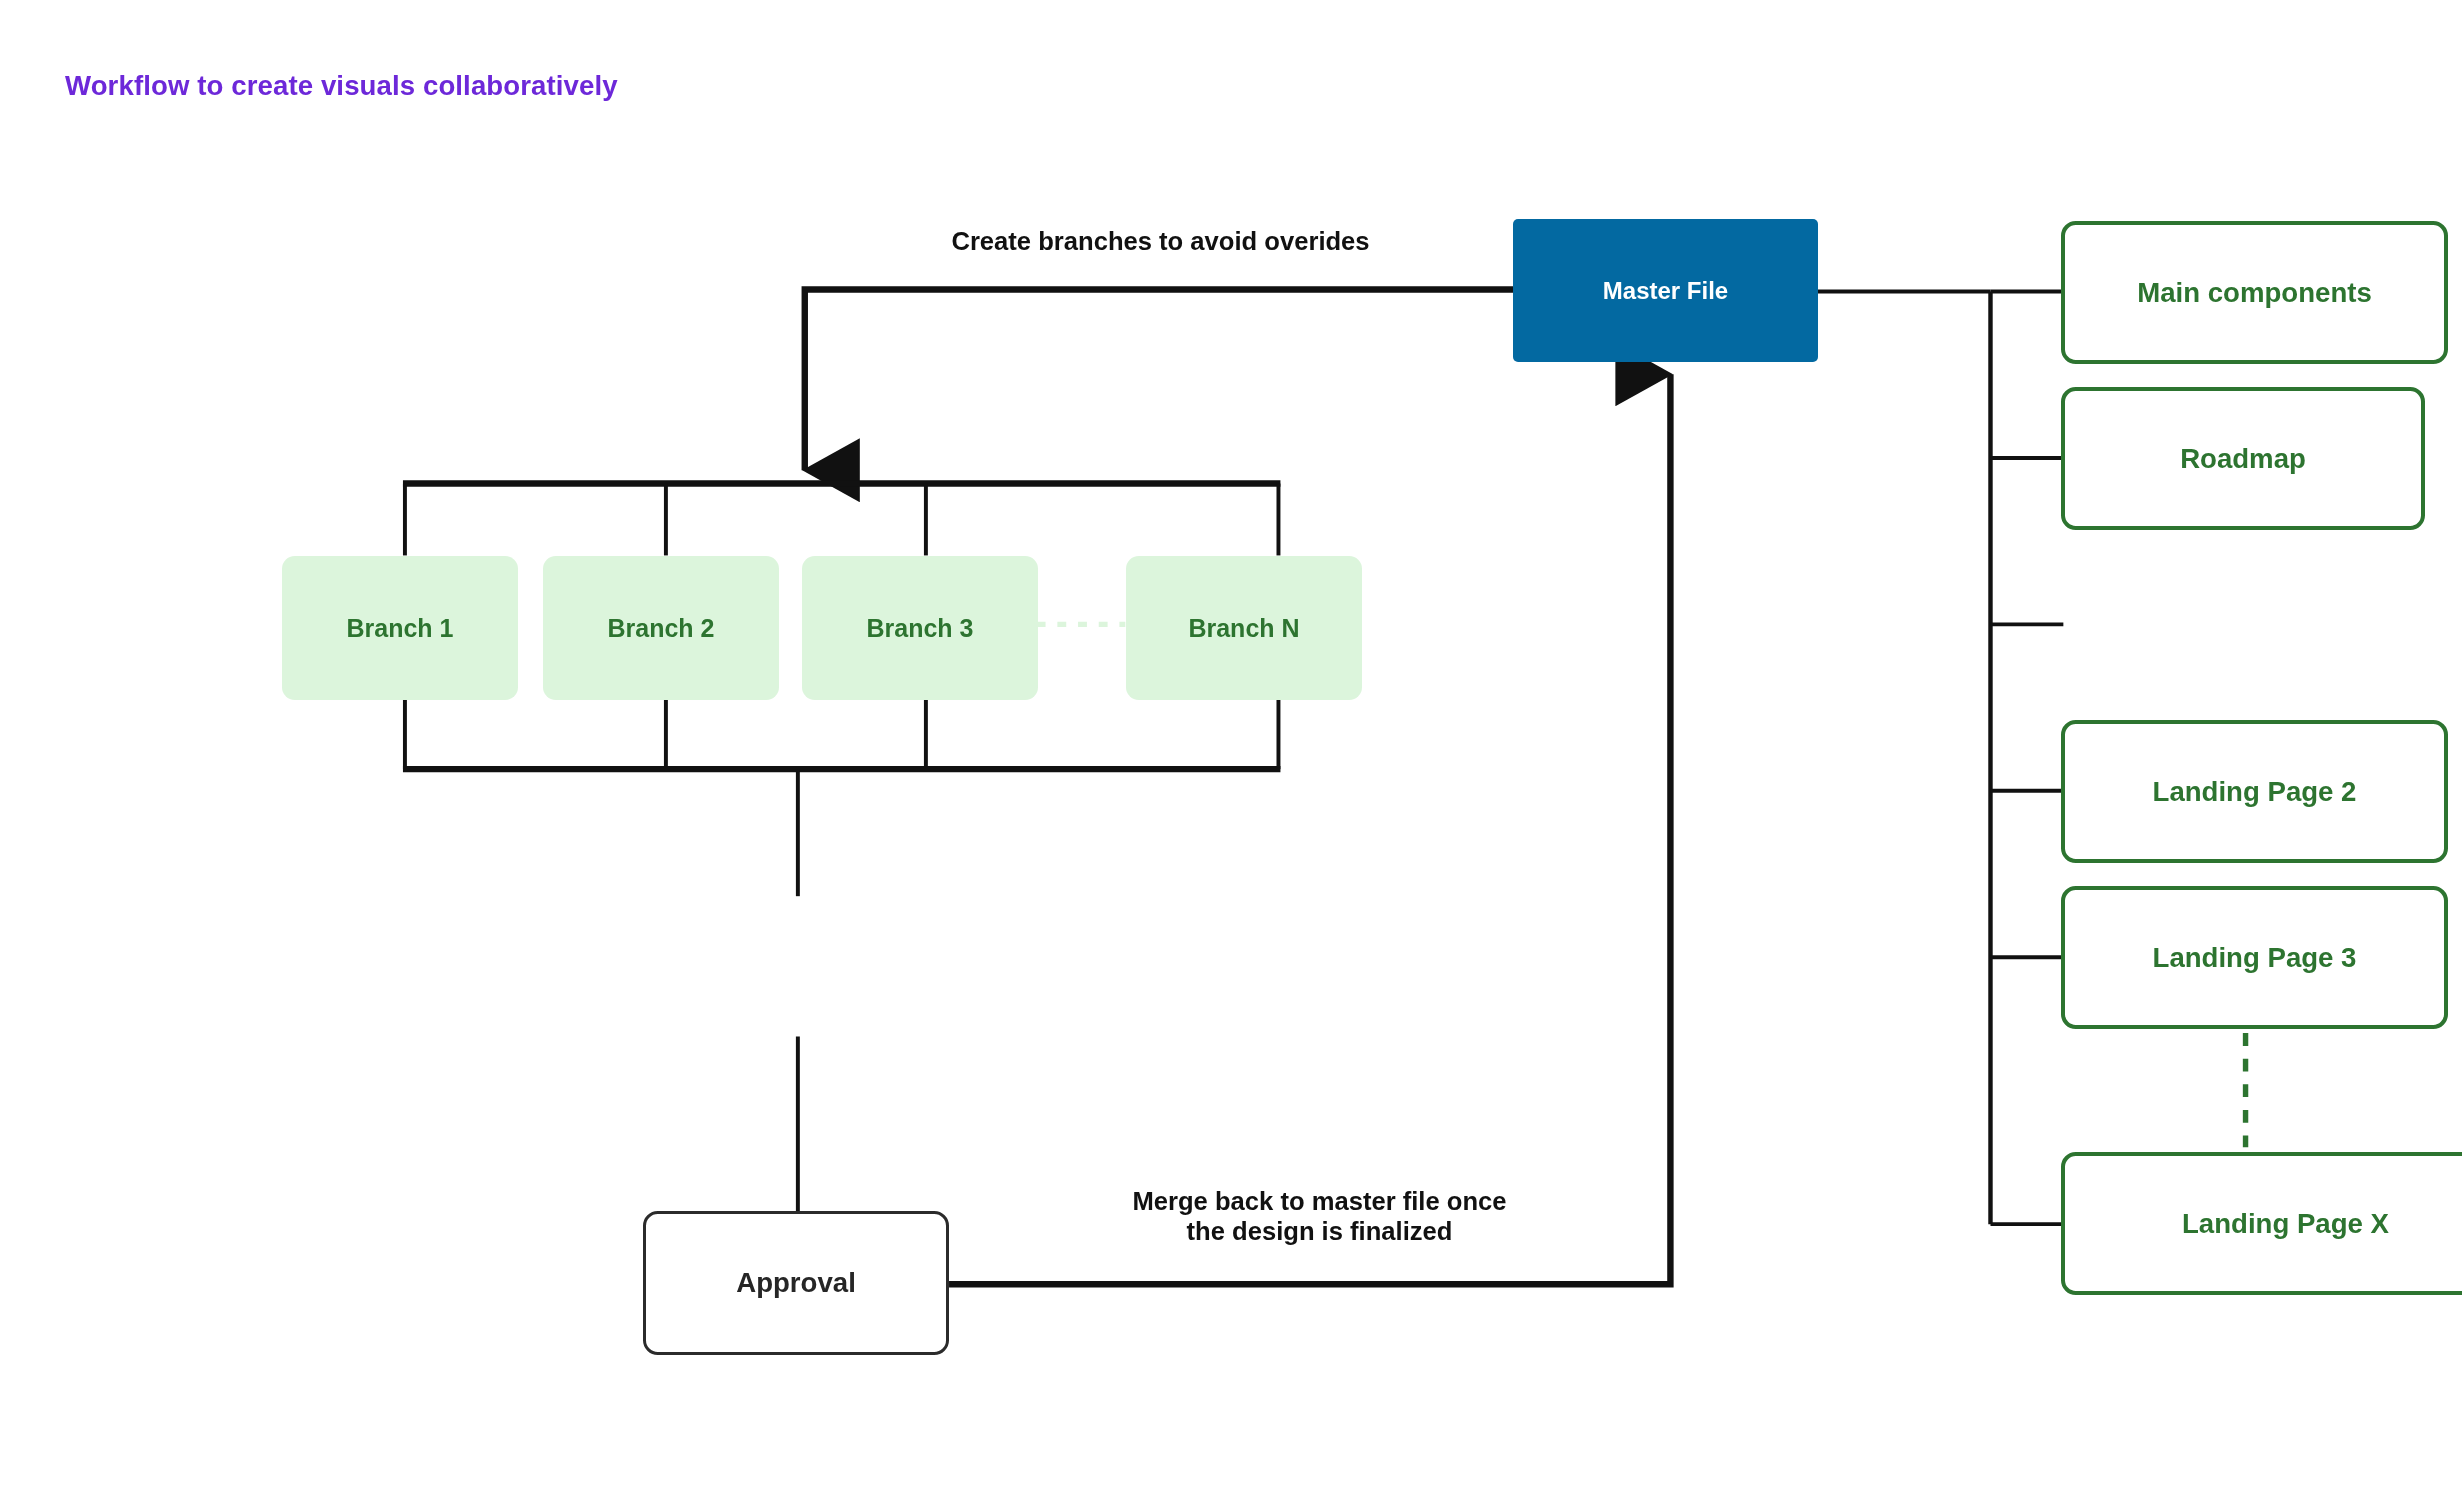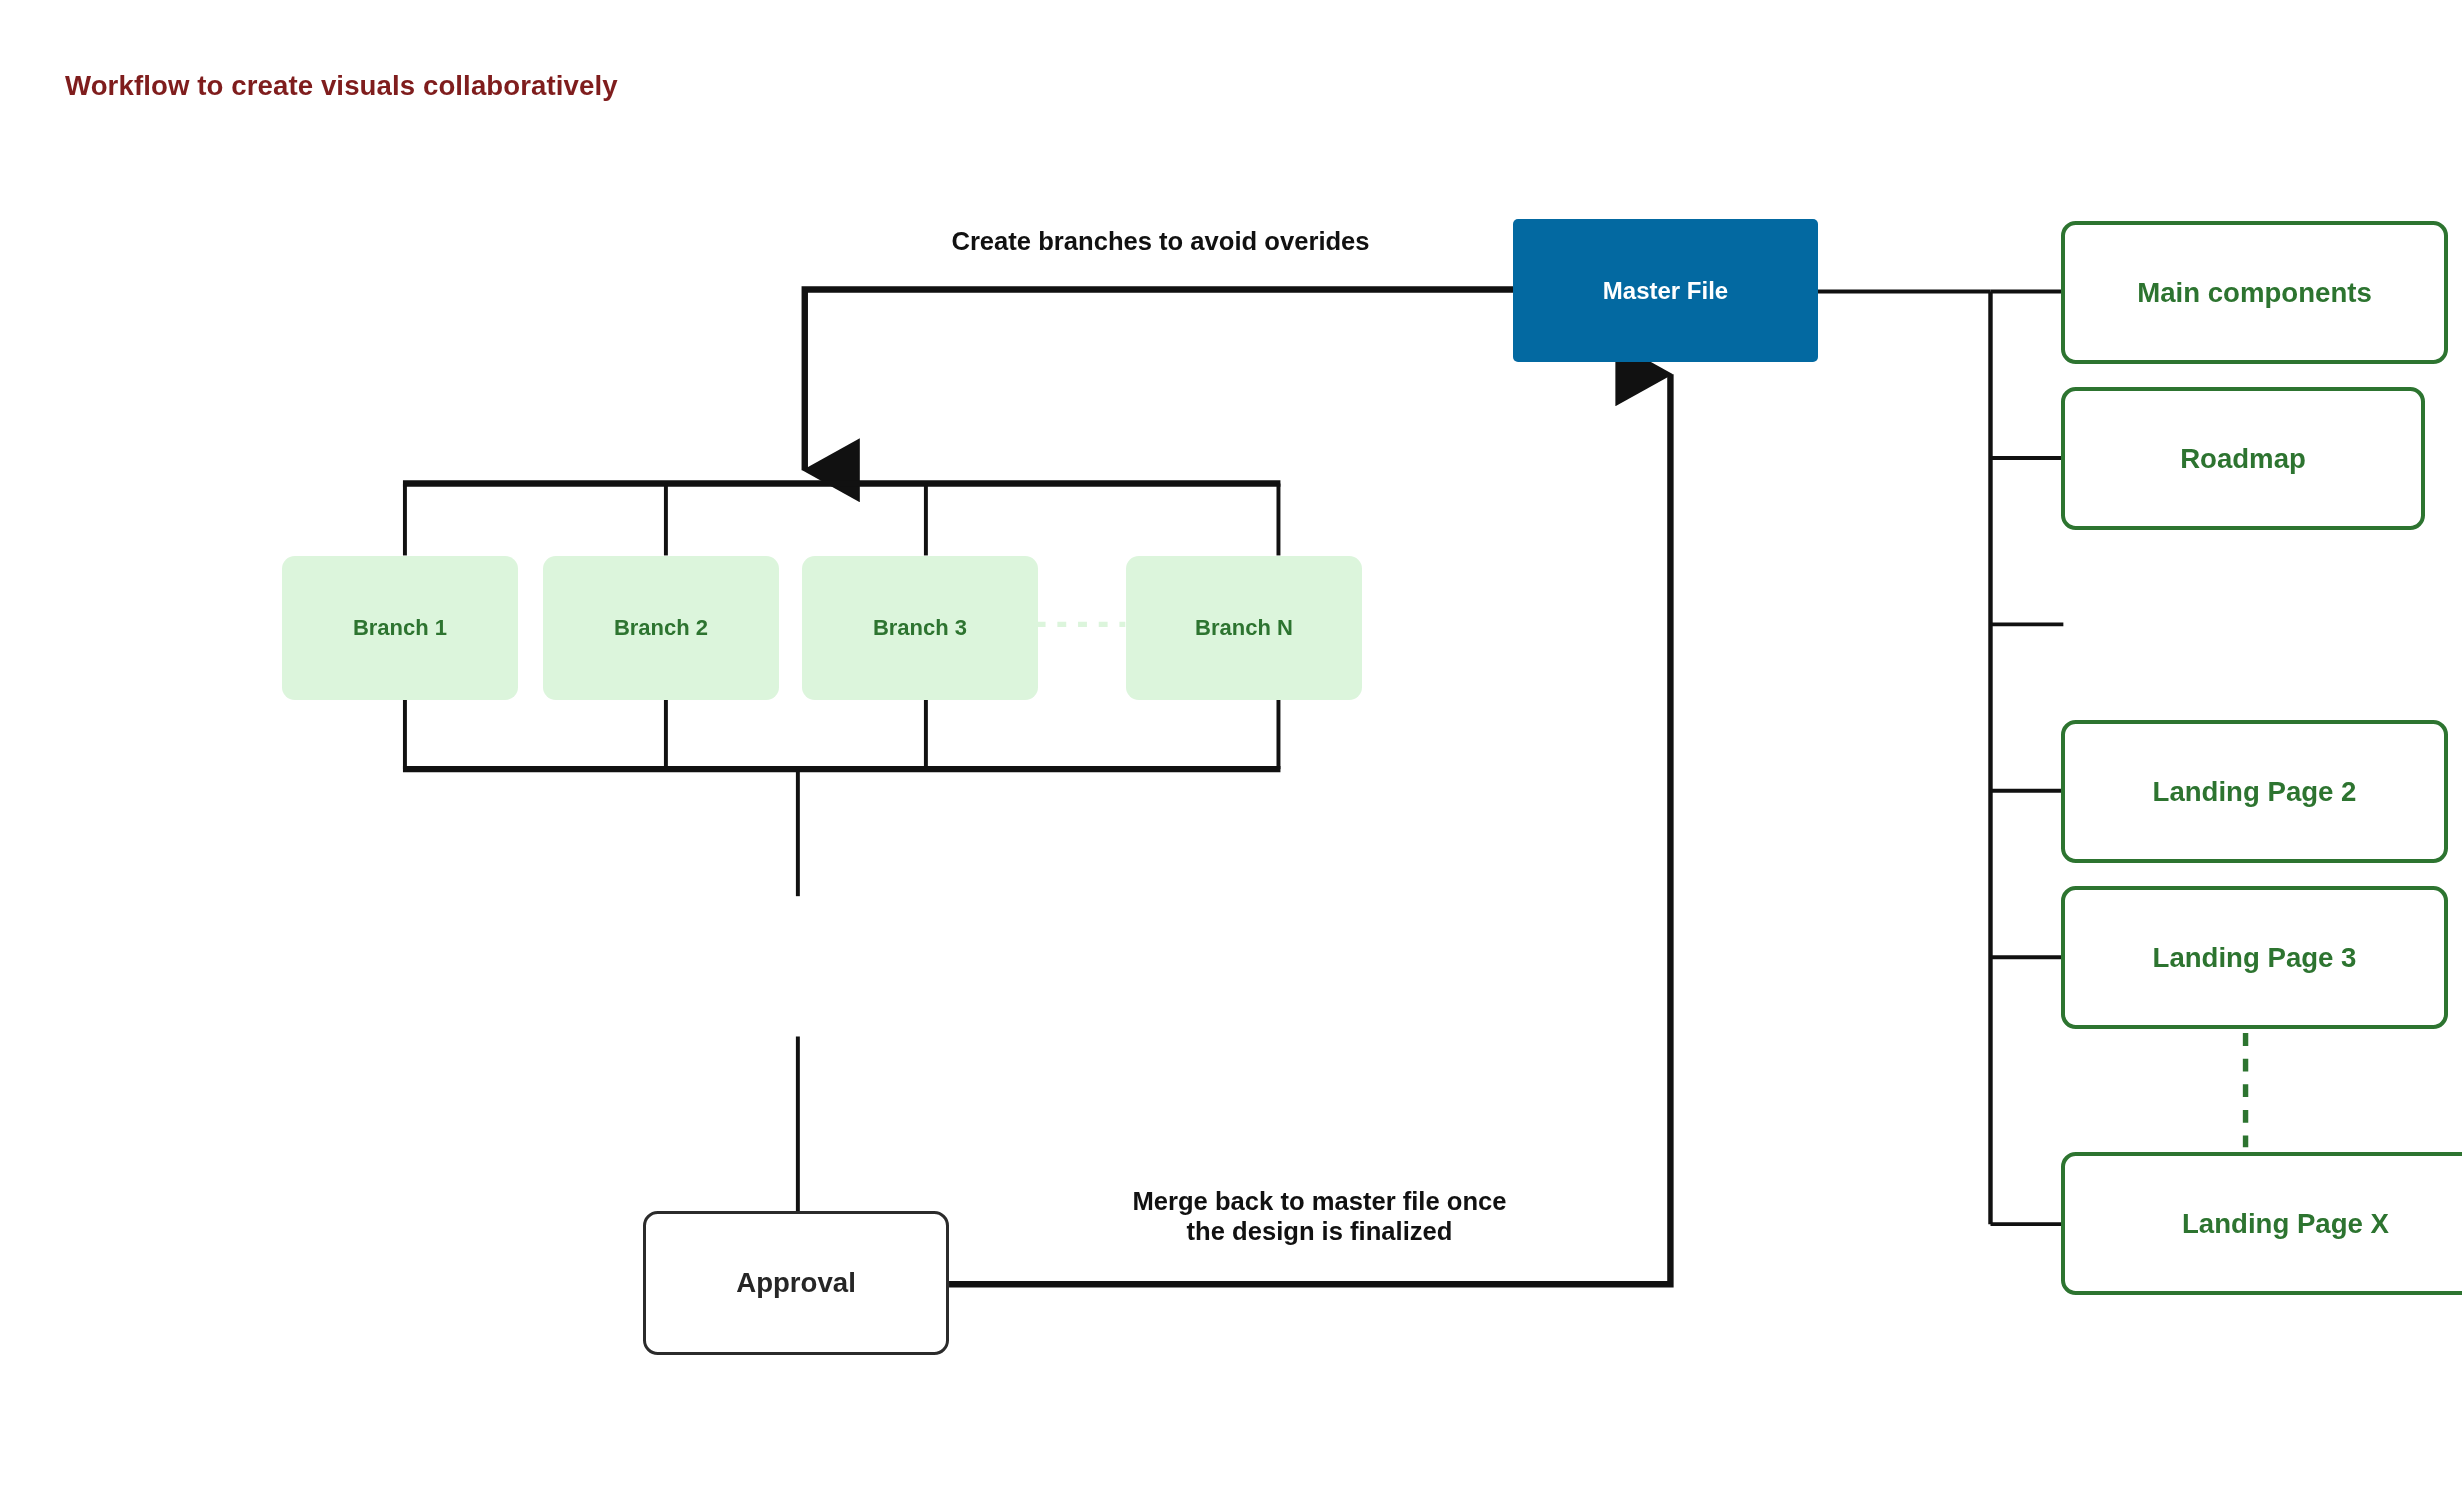--- a/index.html
+++ b/index.html
@@ -28,21 +28,21 @@
     pointer-events: none;
   }
 
   
   #page-title {
     position: absolute;
     left: 65px;
     top: 70px;
     font-size: 27.6px;
     font-weight: bold;
-    color: #7f1d1d;
+    color: #6d28d9;
     letter-spacing: 0.1px;
     white-space: nowrap;
   }
 
   
   .node {
     position: absolute;
     display: flex;
     align-items: center;
     justify-content: center;
@@ -67,21 +67,21 @@
     color: #2d7430;
     font-size: 27.6px;
     font-weight: bold;
   }
 
   
   .node--branch {
     background: #dcf5dc;
     border-radius: 12.8px;
     color: #2d7430;
-    font-size: 22px;
+    font-size: 25px;
     font-weight: bold;
   }
 
   
   .node--outline-dark {
     background: #ffffff;
     border: 3.4px solid #2b2b2b;
     border-radius: 14.8px;
     color: #262626;
     font-size: 27.6px;

